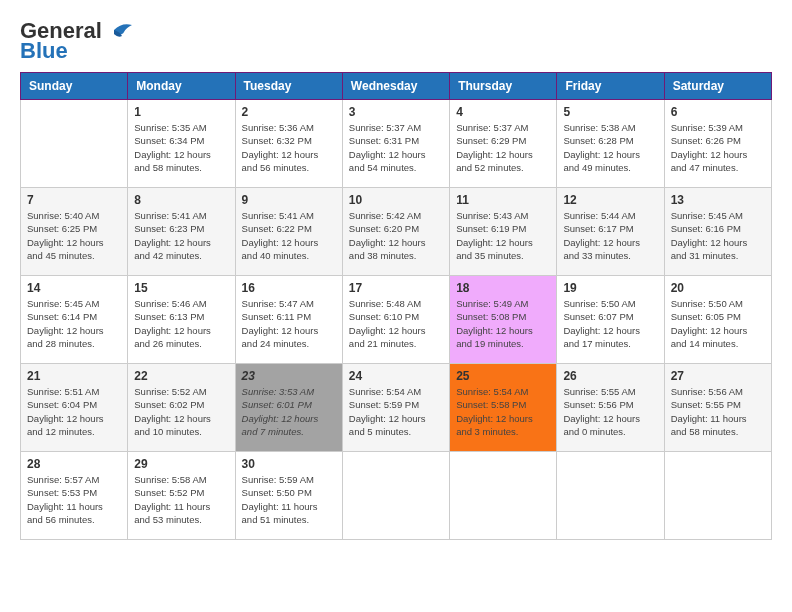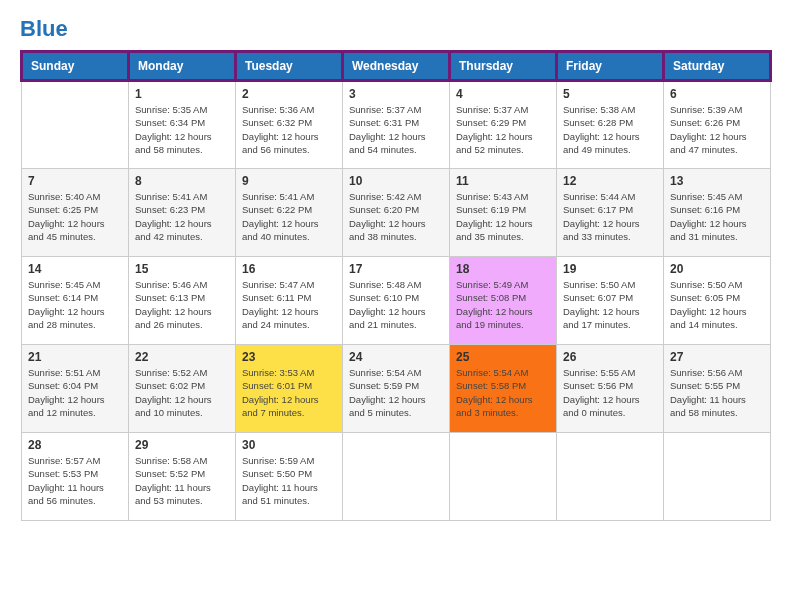--- a/index.html
+++ b/index.html
@@ -38,21 +38,21 @@
       border-collapse: collapse;
       font-size: 11px;
     }
     .calendar th {
       background-color: #2472b8;
       color: #fff;
       text-align: left;
       padding: 6px 8px;
       font-size: 12px;
       font-weight: bold;
-      border: 3px solid #701a75;
+      border: 1px solid #701a75;
     }
     .calendar td {
       vertical-align: top;
       padding: 5px 6px;
       border: 1px solid #ccc;
       width: calc(100% / 7);
       min-height: 80px;
       background: #fff;
     }
     .calendar tr:nth-child(even) td {
@@ -73,20 +73,27 @@
     .empty-cell {
       background: #fff !important;
     }
     .week-row td { height: 88px; }
   </style>
 </head>
 <body>
 
 <div class="header">
   <div class="logo">
+    <div style="display:flex;align-items:center;">
+      <span style="font-size:22px;font-weight:bold;color:#333;line-height:1;">General</span>
+      <svg width="30" height="22" viewBox="0 0 30 22" style="margin-left:2px;">
+        <path d="M10,10 Q18,2 28,5 Q22,8 20,12 Q18,16 10,14 Z" fill="#2472b8"></path>
+        <path d="M10,14 Q14,18 18,16 Q16,12 10,10 Z" fill="#1a5a9a"></path>
+      </svg>
+    </div>
     <div style="display:flex;align-items:center;margin-top:-2px;">
       <span style="font-size:22px;font-weight:bold;color:#2472b8;line-height:1;">Blue</span>
     </div>
   </div>
   <div class="title-block">
     <div class="month-title"></div>
     <div class="subtitle"></div>
   </div>
 </div>
 
@@ -258,21 +265,21 @@
 Daylight: 12 hours
 and 12 minutes.</div>
         </td>
         <td style="background-color: rgb(245, 245, 245);">
           <span class="day-number">22</span>
           <div class="day-info" style="white-space: pre-line;">Sunrise: 5:52 AM
 Sunset: 6:02 PM
 Daylight: 12 hours
 and 10 minutes.</div>
         </td>
-        <td style="background-color: #fde047;">
+        <td style="background-color: #a3a3a3; font-style: italic;">
           <span class="day-number">23</span>
           <div class="day-info" style="white-space: pre-line;">Sunrise: 3:53 AM
 Sunset: 6:01 PM
 Daylight: 12 hours
 and 7 minutes.</div>
         </td>
         <td style="background-color: rgb(245, 245, 245);">
           <span class="day-number">24</span>
           <div class="day-info" style="white-space: pre-line;">Sunrise: 5:54 AM
 Sunset: 5:59 PM

